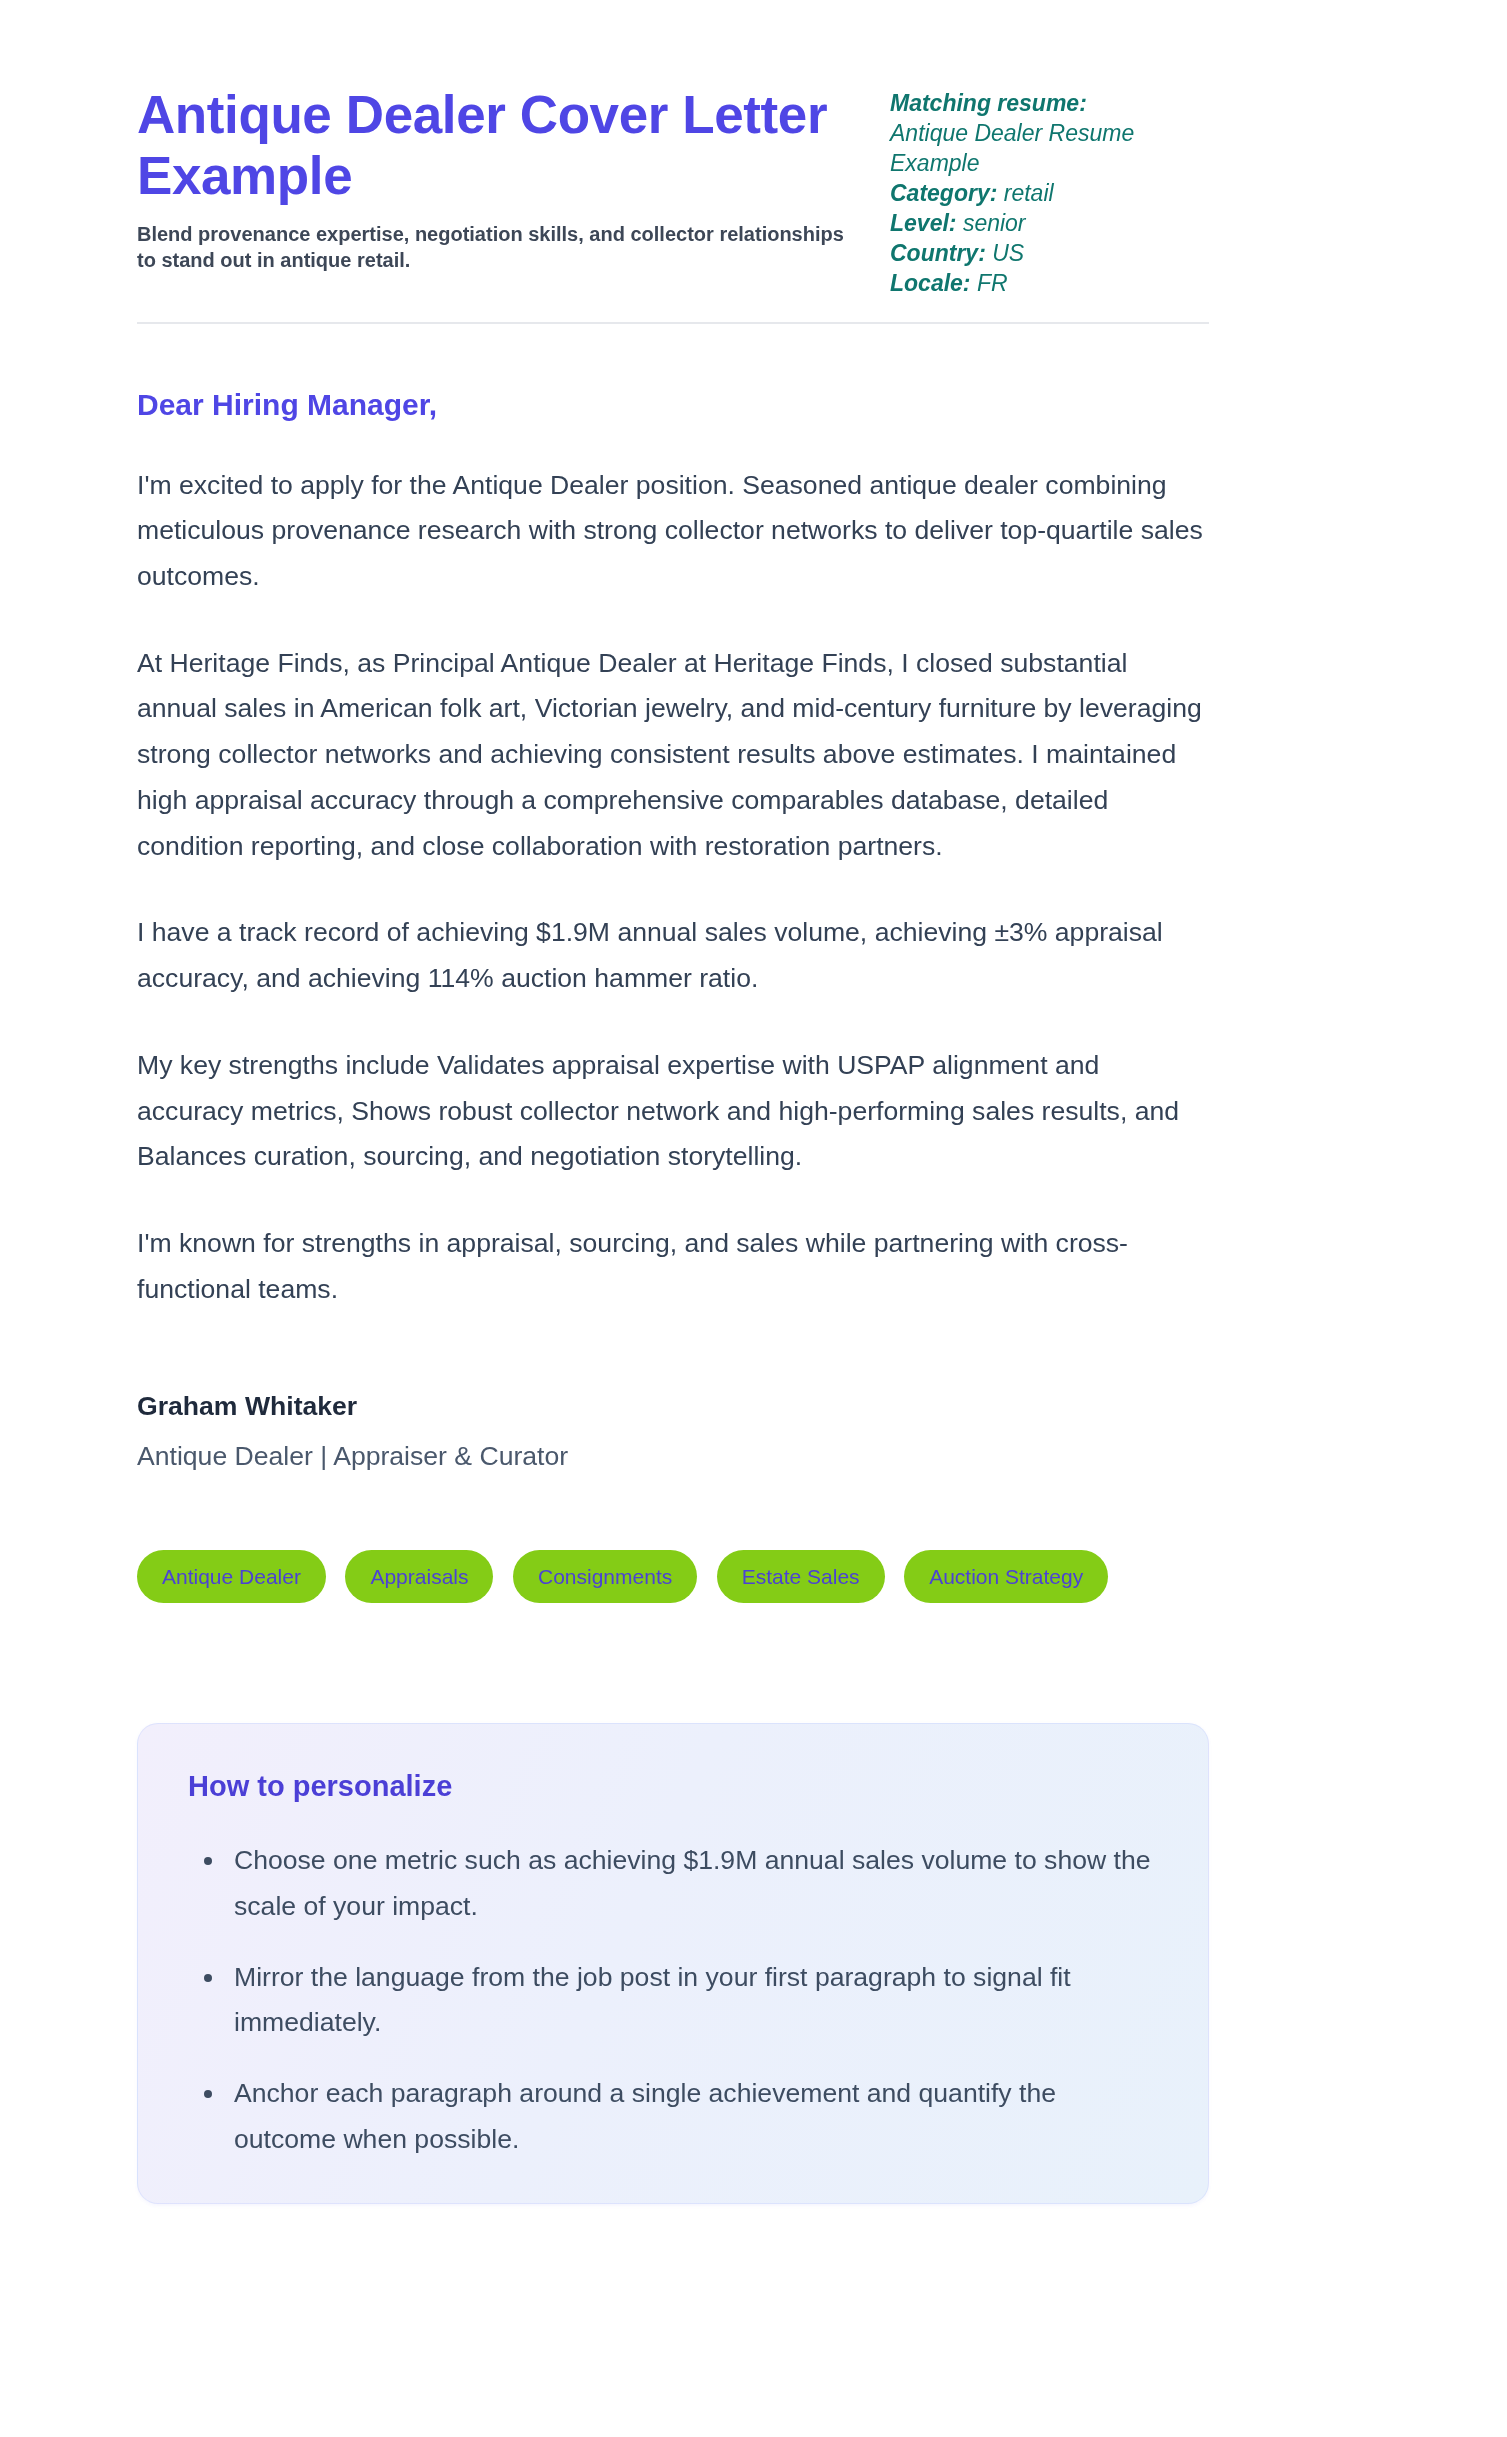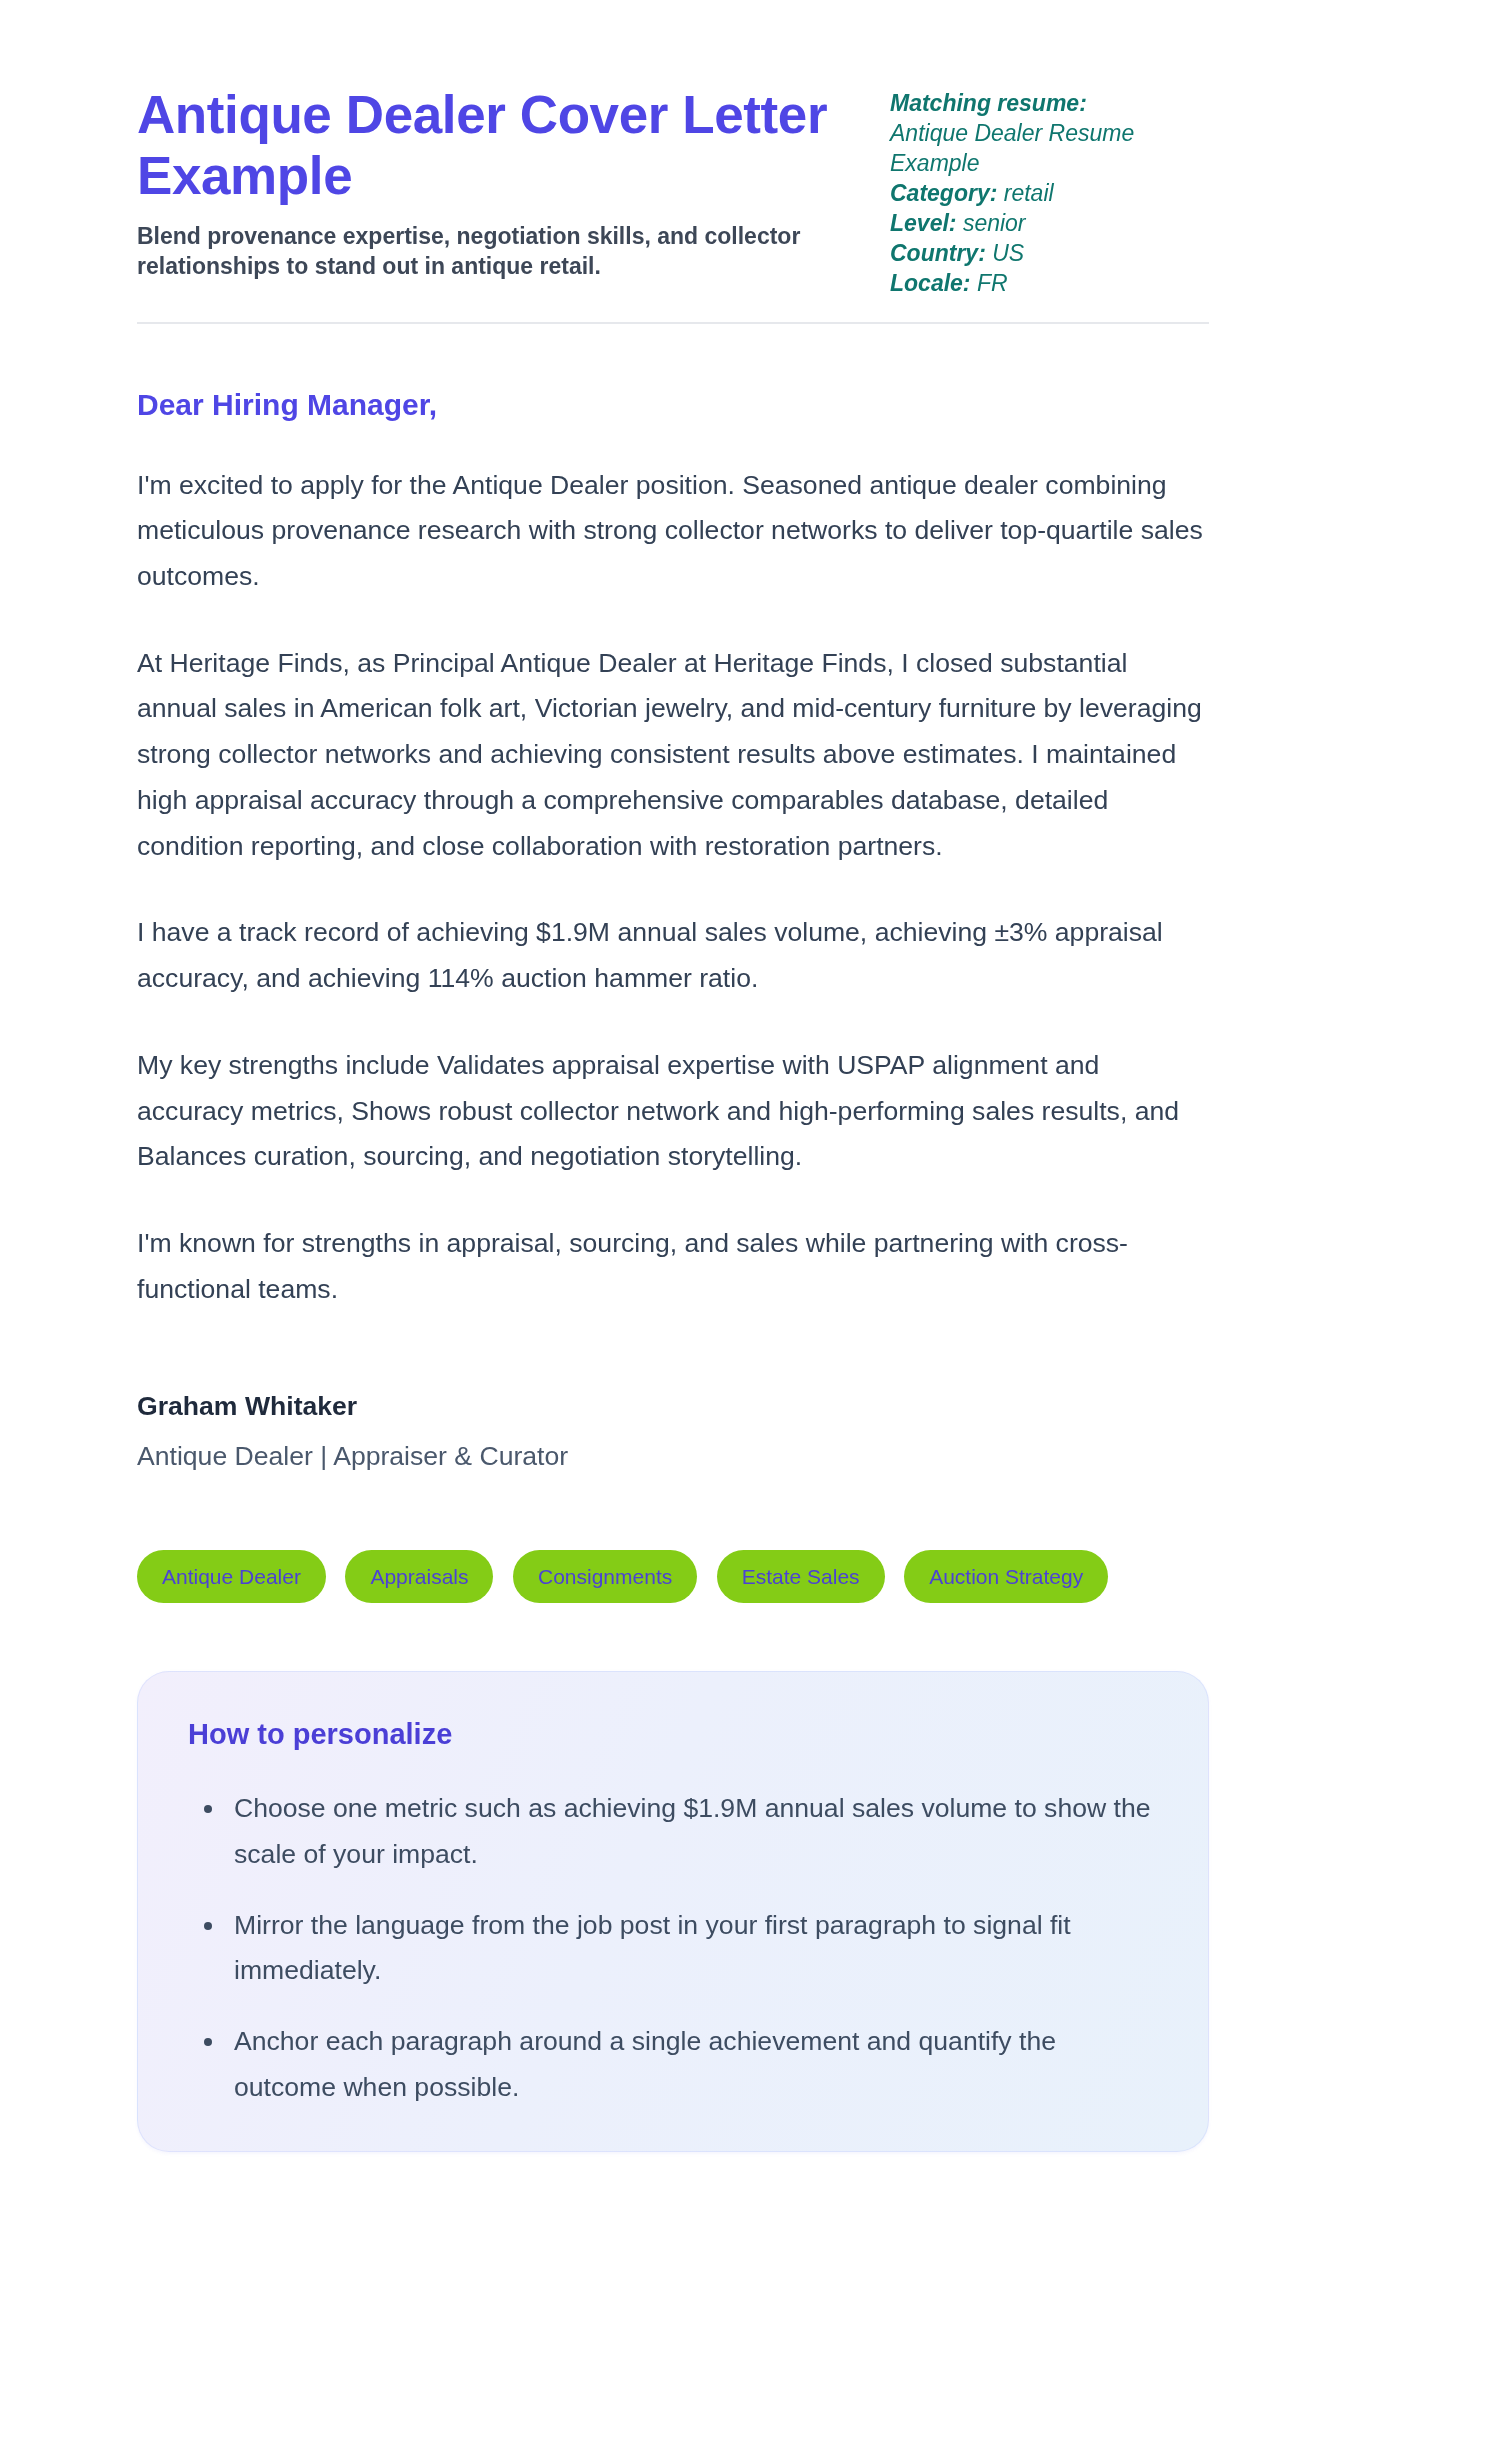--- a/index.html
+++ b/index.html
@@ -30,21 +30,21 @@
     margin: 0;
     font-size: 53px;
     line-height: 1.16;
     font-weight: 800;
     letter-spacing: -0.4px;
     color: #4f46e5;
   }
   .subtitle {
     margin: 14px 0 0 0;
     max-width: 816px;
-    font-size: 23px;
+    font-size: 20px;
     line-height: 1.31;
     font-weight: 700;
     color: #3d4757;
   }
   .meta {
     flex-shrink: 0;
     width: 319px;
     padding-top: 5.3px;
     text-align: left;
     font-size: 23px;
@@ -101,22 +101,22 @@
     color: #4b43d4;
     font-size: 21px;
     line-height: 1;
     padding: 16px 25px;
     border-radius: 8864px;
     cursor: pointer;
   }
 
   
   .callout {
-    margin-top: 68px;
-    border-radius: 32px;
+    margin-top: 120px;
+    border-radius: 21px;
     padding: 46px 50px 41px 50px;
     background: linear-gradient(115deg, #f2effc 0%, #ecf0fc 45%, #e8f1fb 100%);
     border: 0.9px solid rgba(199, 210, 254, 0.45);
     box-shadow: 0 1.8px 3.5px rgba(99, 102, 241, 0.06);
   }
   .callout h2 {
     margin: 0;
     font-size: 29px;
     font-weight: 700;
     color: #4b3fd6;

